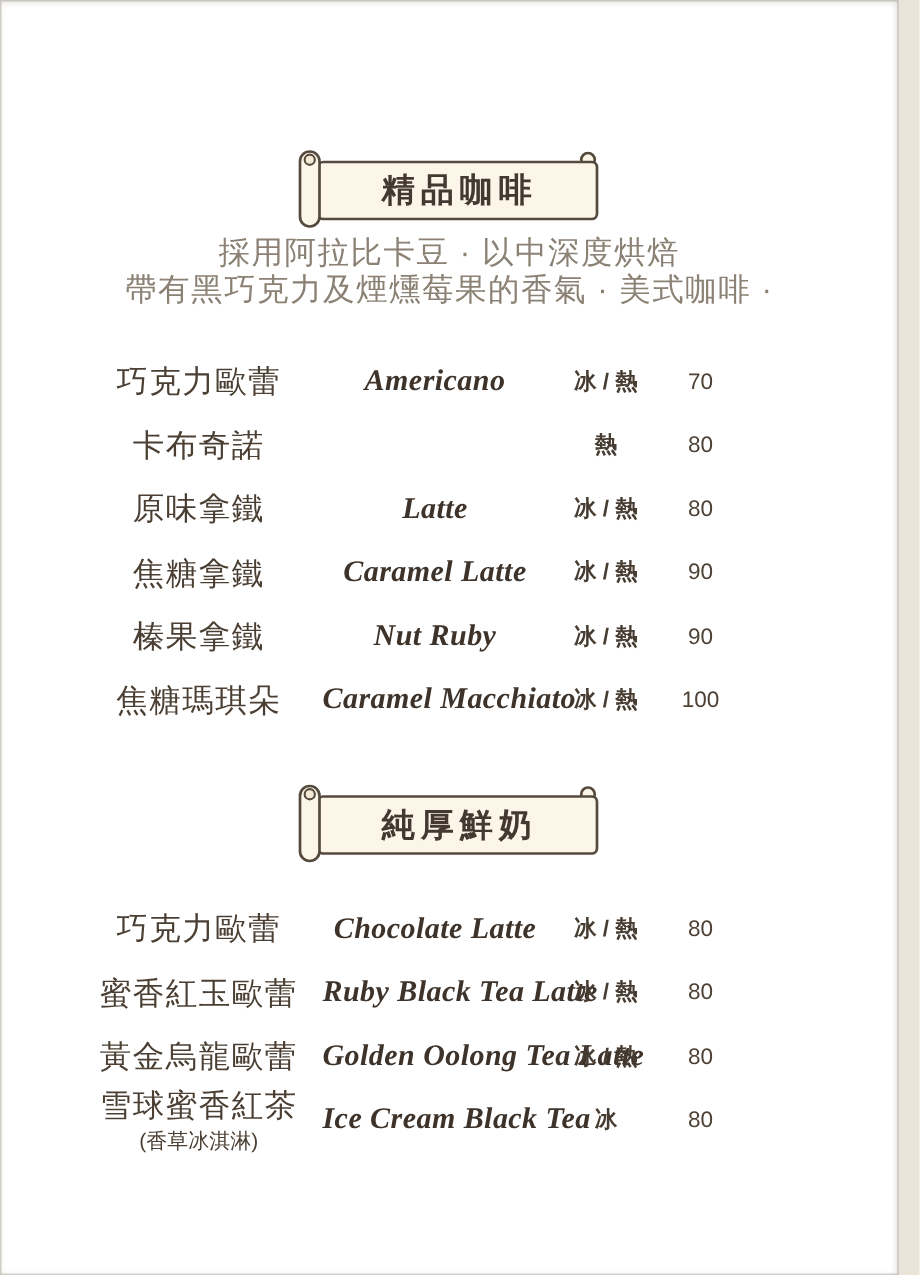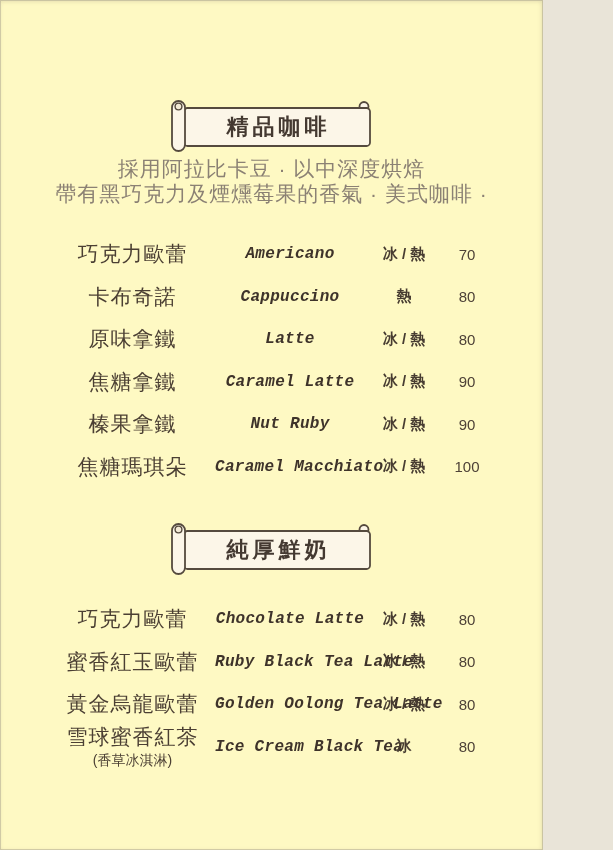--- a/index.html
+++ b/index.html
@@ -4,22 +4,22 @@
 <style>
   html, body { margin: 0; padding: 0; }
   body {
     width: 613px; height: 850px;
     background: #e9e4d8;
     font-family: "Liberation Sans", "DejaVu Sans", sans-serif;
     overflow: hidden;
   }
   .page {
     position: relative;
-    width: 543px; height: 850px;
-    background: #fef9c3;
+    width: 599px; height: 850px;
+    background: #ffffff;
     box-shadow: inset 0 0 0 1px rgba(150,143,130,.38), inset 0 2px 4px rgba(120,112,100,.14), inset -2px 0 4px rgba(120,112,100,.10);
     color: #4a3e33;
   }
 
   
   .banner {
     position: absolute;
     left: 50%; transform: translateX(-50%);
     width: 210px; height: 58px;
   }
@@ -54,23 +54,23 @@
     position: absolute; left: 45px; width: 175px;
     font-size: 21px; font-weight: 500; letter-spacing: 1px;
     color: #4b3f33;
   }
   .cell.zh .note {
     font-size: 14px; letter-spacing: 0; margin-top: 1px; font-weight: 500;
     color: #4b3f33;
   }
   .cell.en {
     position: absolute; left: 215px; width: 150px;
-    font-family: Liberation Mono, monospace;
+    font-family: Liberation Serif, serif;
     font-style: italic; font-weight: bold;
-    font-size: 16px; letter-spacing: 0.3px;
+    font-size: 20px; letter-spacing: 0.3px;
     color: #3e332a;
   }
   .cell.temp {
     position: absolute; left: 360px; width: 88px;
     font-size: 15px; font-weight: bold; color: #473c31;
   }
   .cell.price {
     position: absolute; left: 425px; width: 84px;
     font-size: 15px; color: #4e4237;
   }
@@ -97,21 +97,20 @@
 
   <div class="rows rows-1">
     <div class="row">
       <div class="cell zh">巧克力歐蕾</div>
       <div class="cell en">Americano</div>
       <div class="cell temp">冰 / 熱</div>
       <div class="cell price">70</div>
     </div>
     <div class="row">
       <div class="cell zh">卡布奇諾</div>
-      <div class="cell en">Cappuccino</div>
       <div class="cell temp">熱</div>
       <div class="cell price">80</div>
     </div>
     <div class="row">
       <div class="cell zh">原味拿鐵</div>
       <div class="cell en">Latte</div>
       <div class="cell temp">冰 / 熱</div>
       <div class="cell price">80</div>
     </div>
     <div class="row">

